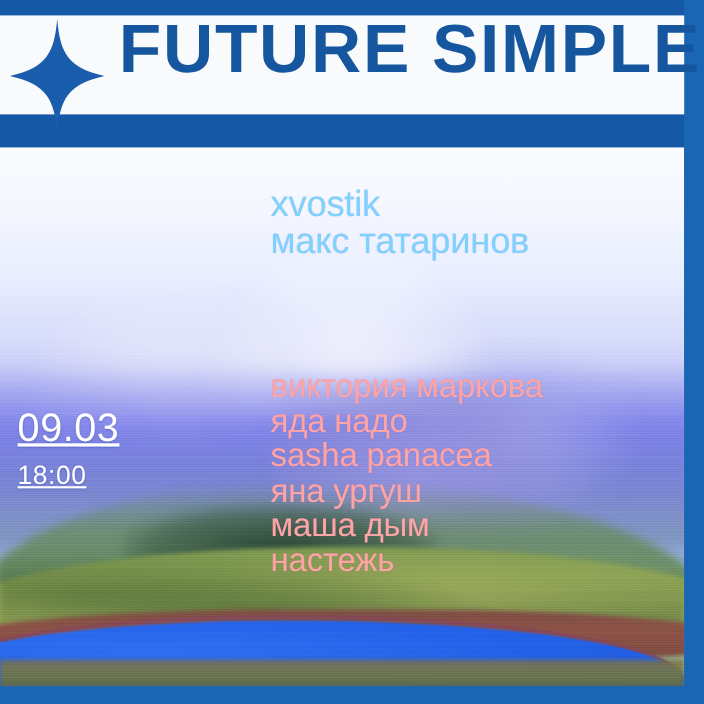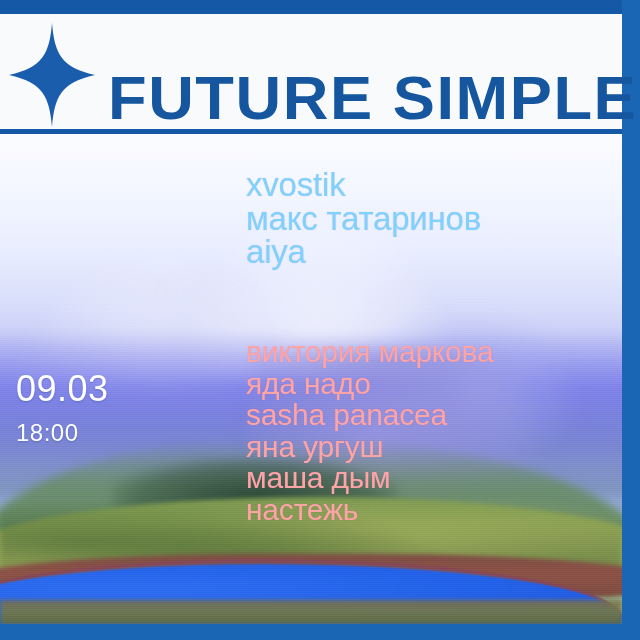--- a/index.html
+++ b/index.html
@@ -131,23 +131,23 @@
   }
 
   
   .frame-top   {position:absolute;left:0;top:0;width:640px;height:14px;background:#1558A6;}
   .frame-mid   {position:absolute;left:0;top:123px;width:622px;height:11px;background:#1558A6;}
   .frame-right {position:absolute;right:0;top:0;width:18px;height:640px;background:#1B66B4;}
   .frame-bottom{position:absolute;left:0;bottom:0;width:640px;height:16px;background:#1B66B4;}
 
   
   .header{
-    position:absolute;left:0;top:14px;width:622px;height:115px;
+    position:absolute;left:0;top:14px;width:622px;height:90px;
     background:#f8fafc;
-    display:flex;align-items:flex-end;
+    display:flex;align-items:flex-start;
   }
   .sparkle{
     width:104px;height:109px;flex:0 0 auto;
     display:flex;align-items:center;justify-content:center;
   }
   .sparkle svg{display:block;}
   .wordmark{
     color:#15569F;
     font-family:"Liberation Sans",sans-serif;
     font-weight:700;
@@ -185,20 +185,21 @@
   }
   .lineup-support .nm{display:block;}
 
   
   .datetime{
     position:absolute;left:16px;top:371px;
     color:#ffffff;
     font-family:"Liberation Sans",sans-serif;
     line-height:1;
     text-shadow:0 1px 2px rgba(40,60,140,.35);
+    text-decoration:underline;
   }
   .date{font-size:36px;letter-spacing:0.5px;display:block;}
   .time{font-size:24px;letter-spacing:0.5px;display:block;margin-top:14px;}
 </style>
 </head>
 <body>
 
 <div class="poster">
 
   <div class="photo">
@@ -230,21 +231,20 @@
       <svg width="86" height="104" viewBox="0 0 86 104" aria-hidden="true">
         <path d="M43 0 C45.5 30 52 44.5 86 52 C52 59.5 45.5 74 43 104 C40.5 74 34 59.5 0 52 C34 44.5 40.5 30 43 0 Z" fill="#1A5DAC"></path>
       </svg>
     </div>
     <div class="wordmark">FUTURE SIMPLE</div>
   </div>
 
   <div class="lineup-main">
     <span class="nm">xvostik</span>
     <span class="nm">макс татаринов</span>
-    <span class="nm">aiya</span>
   </div>
 
   <div class="lineup-support">
     <span class="nm">виктория маркова</span>
     <span class="nm">яда надо</span>
     <span class="nm">sasha panacea</span>
     <span class="nm">яна ургуш</span>
     <span class="nm">маша дым</span>
     <span class="nm">настежь</span>
   </div>

